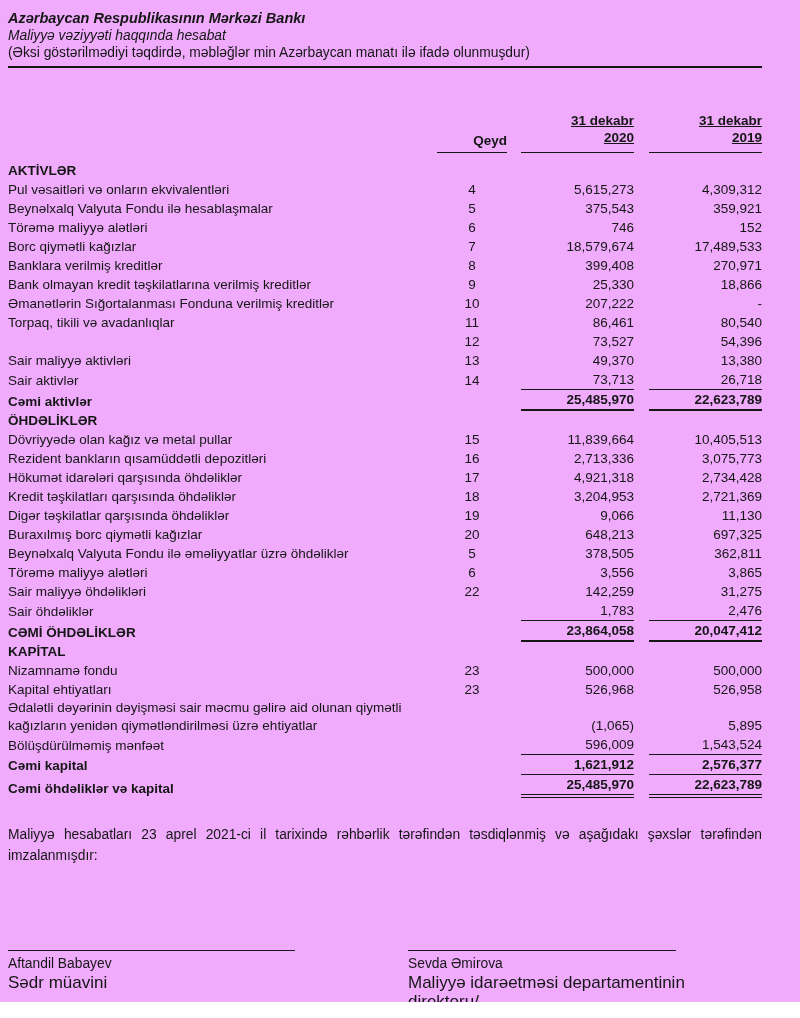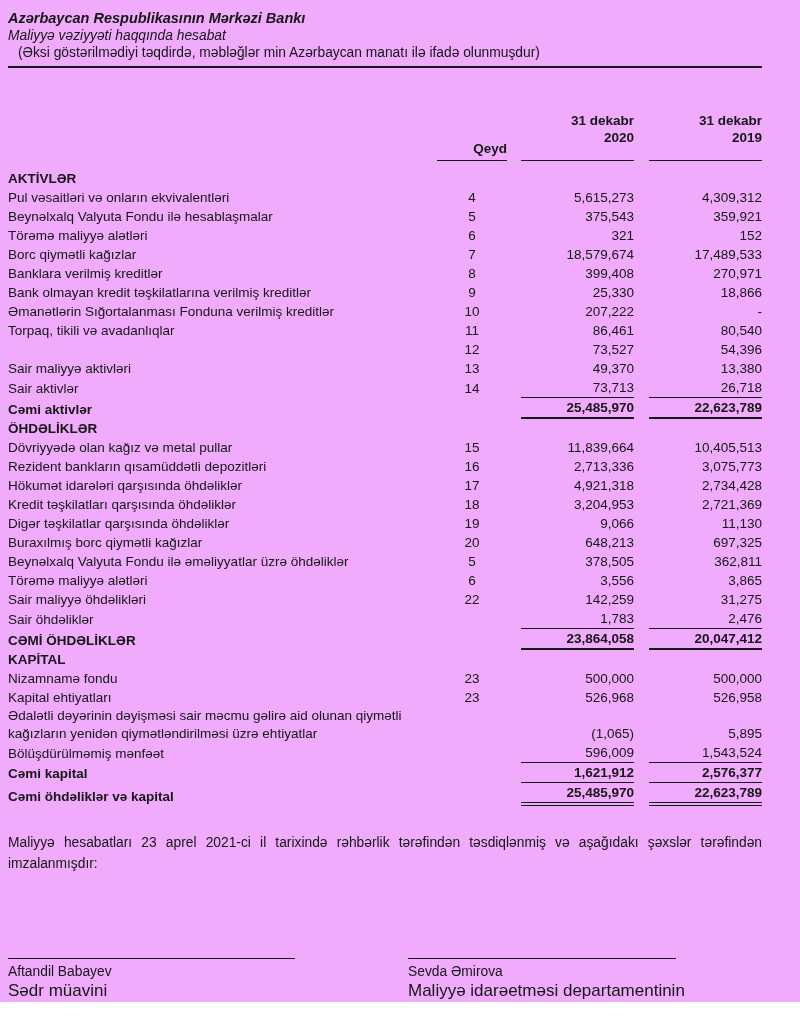--- a/index.html
+++ b/index.html
@@ -13,39 +13,39 @@
     font-family: "Liberation Sans", "DejaVu Sans", sans-serif;
     font-size: 13.5px;
     padding: 10px 38px 0 8px;
     overflow: hidden;
   }
 
   
   .doc-header { border-bottom: 2px solid #161616; padding-bottom: 5px; }
   .doc-title   { font-weight: bold; font-style: italic; font-size: 14.5px; line-height: 17px; }
   .doc-subtitle{ font-style: italic; font-size: 13.8px; line-height: 17px; }
-  .doc-note    { font-size: 13.8px; line-height: 17px; margin-left: 10px; }
+  .doc-note    { font-size: 13.8px; line-height: 17px; }
 
   
   .grid-row {
     display: grid;
     grid-template-columns: 1fr 70px 14px 113px 15px 113px;
     align-items: end;
   }
   .cell { line-height: 19px; min-height: 19px; }
   .cell.note  { grid-column: 2; text-align: center; }
   .cell.v2020 { grid-column: 4; text-align: right; }
   .cell.v2019 { grid-column: 6; text-align: right; }
   .cell.label { grid-column: 1; padding-right: 6px; }
 
   
   .col-headers { margin-top: 44px; margin-bottom: 8px; }
   .col-headers .cell { font-weight: bold; line-height: 17px; }
   .col-headers .hnote  { border-bottom: 1.5px solid #161616; padding-bottom: 3px; text-align: right; }
-  .col-headers .hval   { border-bottom: 1.5px solid #161616; padding-bottom: 14px; }
+  .col-headers .hval   { border-bottom: 1.5px solid #161616; padding-bottom: 6px; text-decoration: underline; }
 
   
   .grid-row.section .cell.label { font-weight: bold; }
   .grid-row.total .cell { font-weight: bold; }
   .grid-row.vline .cell.v2020,
   .grid-row.vline .cell.v2019 { border-bottom: 1.5px solid #161616; }
   .grid-row.thick .cell.v2020,
   .grid-row.thick .cell.v2019 { border-bottom: 2.5px solid #161616; }
   .grid-row.double .cell.v2020,
   .grid-row.double .cell.v2019 { border-bottom: 4px double #161616; }
@@ -108,21 +108,21 @@
       </div>
       <div class="grid-row item">
         <div class="cell label">Beynəlxalq Valyuta Fondu ilə hesablaşmalar</div>
         <div class="cell note">5</div>
         <div class="cell v2020">375,543</div>
         <div class="cell v2019">359,921</div>
       </div>
       <div class="grid-row item">
         <div class="cell label">Törəmə maliyyə alətləri</div>
         <div class="cell note">6</div>
-        <div class="cell v2020">321</div>
+        <div class="cell v2020">746</div>
         <div class="cell v2019">152</div>
       </div>
       <div class="grid-row item">
         <div class="cell label">Borc qiymətli kağızlar</div>
         <div class="cell note">7</div>
         <div class="cell v2020">18,579,674</div>
         <div class="cell v2019">17,489,533</div>
       </div>
       <div class="grid-row item">
         <div class="cell label">Banklara verilmiş kreditlər</div>

